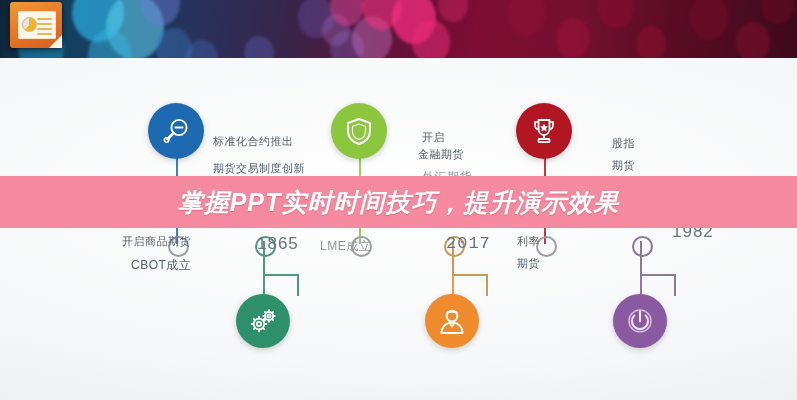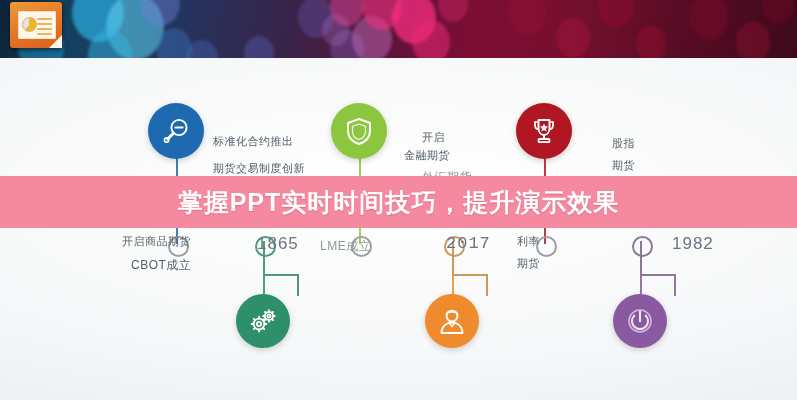--- a/index.html
+++ b/index.html
@@ -148,20 +148,21 @@
     left: 0; top: 0;
     width: 797px; height: 52px;
     display: flex;
     align-items: center;
     justify-content: center;
     color: #ffffff;
     font-size: 25px;
     font-weight: bold;
     letter-spacing: 1px;
     text-shadow: 0 1px 1px rgba(180,60,85,.35);
+    font-style: italic;
   }
 </style>
 </head>
 <body>
 
 <div id="stage">
 
   <div id="bokeh-band">
     <div class="bk" style="left:72px;  top:-16px; width:52px; height:58px; background:#2aa7d8;"></div>
     <div class="bk" style="left:106px; top:-6px;  width:58px; height:66px; background:#5fd3f0; opacity:.55;"></div>
@@ -283,38 +284,38 @@
     <div class="ring" style="left:255px; top:178px; border-color:#4e9a7e;"></div>
     <div class="ring" style="left:351px; top:178px; border-color:#9aa0a6;"></div>
     <div class="ring" style="left:444px; top:178px; border-color:#c99a5c;"></div>
     <div class="ring" style="left:536px; top:178px; border-color:#9aa0a6;"></div>
     <div class="ring" style="left:632px; top:178px; border-color:#8a7a96;"></div>
 
     <div class="lbl" style="left:213px; top:76px;">标准化合约推出</div>
     <div class="lbl" style="left:213px; top:103px;">期货交易制度创新</div>
 
     <div class="lbl" style="left:422px; top:72px;">开启</div>
-    <div class="lbl" style="left:404px; top:90px;">金融期货</div>
+    <div class="lbl" style="left:418px; top:90px;font-family:Liberation Mono, monospace;">金融期货</div>
     <div class="lbl sm" style="left:422px; top:112px; color:#8b939c;">外汇期货</div>
 
     <div class="lbl" style="left:612px; top:78px;">股指</div>
     <div class="lbl" style="left:612px; top:100px;">期货</div>
 
     <div class="lbl" style="left:122px; top:176px;">开启商品期货</div>
     <div class="lbl sm" style="left:131px; top:200px;">CBOT成立</div>
 
     <div class="lbl yr" style="left:257px; top:178px;">1865</div>
 
     <div class="lbl sm" style="left:320px; top:181px; color:#8d9a8f;">LME成立</div>
 
     <div class="lbl yr" style="left:446px; top:178px;font-family:Liberation Mono, monospace;">2017</div>
 
     <div class="lbl" style="left:517px; top:176px;">利率</div>
     <div class="lbl" style="left:517px; top:198px;">期货</div>
 
-    <div class="lbl yr" style="left:634px; top:178px;padding-left:38px;">1982</div>
+    <div class="lbl yr" style="left:634px; top:166px;padding-left:38px;">1982</div>
   </div>
 
   <div id="banner">
     <div id="banner-text">掌握PPT实时时间技巧，提升演示效果</div>
   </div>
 
 </div>
 
 </body></html>

